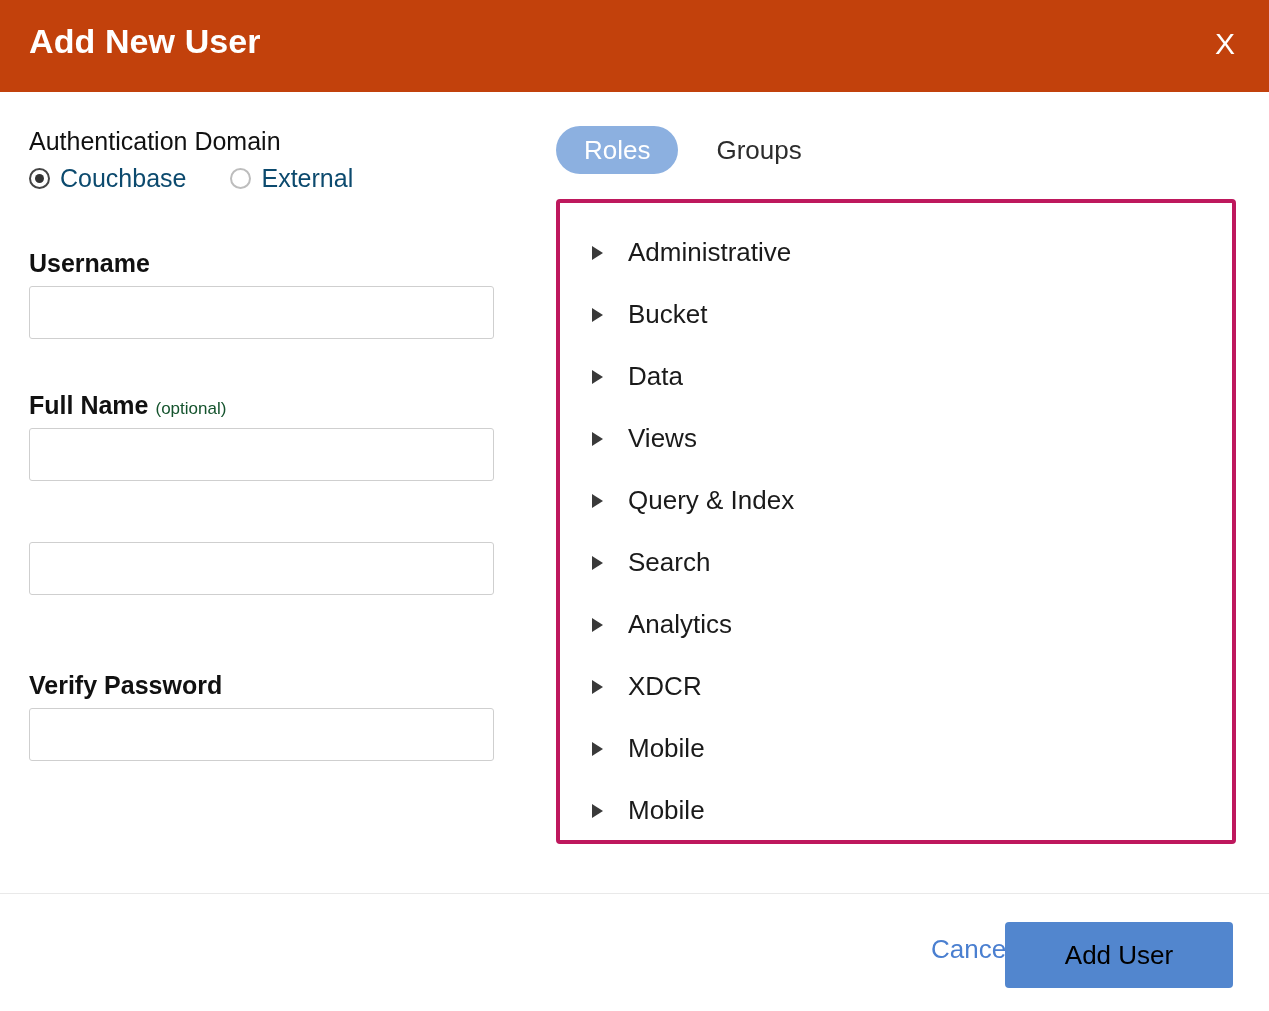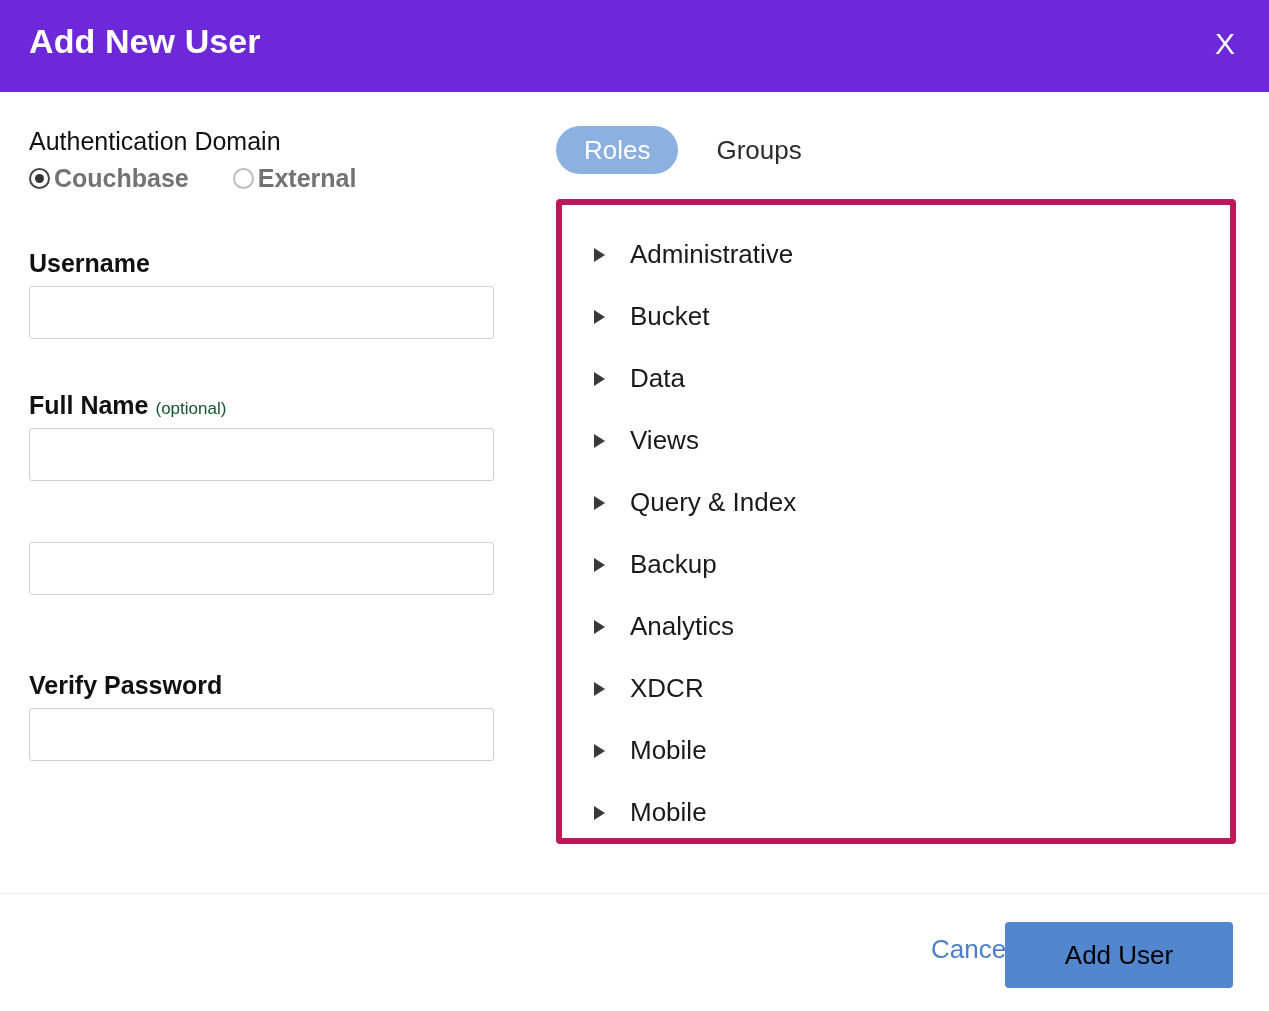--- a/index.html
+++ b/index.html
@@ -19,21 +19,21 @@
     overflow: hidden;
     box-sizing: border-box;
   }
 
   
   .dlg-header {
     position: absolute;
     left: 0; top: 0;
     width: 1269px;
     height: 92px;
-    background: #6d28d9;
+    background: #c2410c;
     box-sizing: border-box;
   }
   .dlg-title {
     position: absolute;
     left: 29px;
     top: 22px;
     font-size: 34px;
     font-weight: bold;
     color: #ffffff;
     letter-spacing: 0.1px;
@@ -110,26 +110,25 @@
   .radio-opt.selected .radio-mark::after {
     content: "";
     position: absolute;
     left: 50%; top: 50%;
     width: 9px; height: 9px;
     margin: -4.5px 0 0 -4.5px;
     border-radius: 50%;
     background: #333333;
   }
   .radio-label {
-    margin-left: 4px;
+    margin-left: 10px;
     font-size: 25px;
-    color: #737373;
-    line-height: 1;
-    white-space: nowrap;
-    font-weight: bold;
+    color: #0c4a6e;
+    line-height: 1;
+    white-space: nowrap;
   }
 
   .field { position: absolute; left: 0; width: 465px; }
   .field-label {
     font-size: 25px;
     font-weight: bold;
     color: #111111;
     line-height: 1.05;
     white-space: nowrap;
   }
@@ -190,21 +189,21 @@
   }
   .tab + .tab { margin-left: 10px; }
 
   .roles-panel {
     position: absolute;
     left: 0;
     top: 107px;
     width: 680px;
     height: 645px;
     box-sizing: border-box;
-    border: 6px solid #be185d;
+    border: 4px solid #be185d;
     border-radius: 4px;
     background: #ffffff;
     padding: 18px 0 9px 0;
     overflow: hidden;
   }
   .role-row {
     display: flex;
     align-items: center;
     height: 62px;
     padding-left: 32px;
@@ -346,21 +345,21 @@
         <div class="role-row">
           <span class="role-caret"></span>
           <span class="role-label">Views</span>
         </div>
         <div class="role-row">
           <span class="role-caret"></span>
           <span class="role-label">Query &amp; Index</span>
         </div>
         <div class="role-row">
           <span class="role-caret"></span>
-          <span class="role-label">Backup</span>
+          <span class="role-label">Search</span>
         </div>
         <div class="role-row">
           <span class="role-caret"></span>
           <span class="role-label">Analytics</span>
         </div>
         <div class="role-row">
           <span class="role-caret"></span>
           <span class="role-label">XDCR</span>
         </div>
         <div class="role-row">

